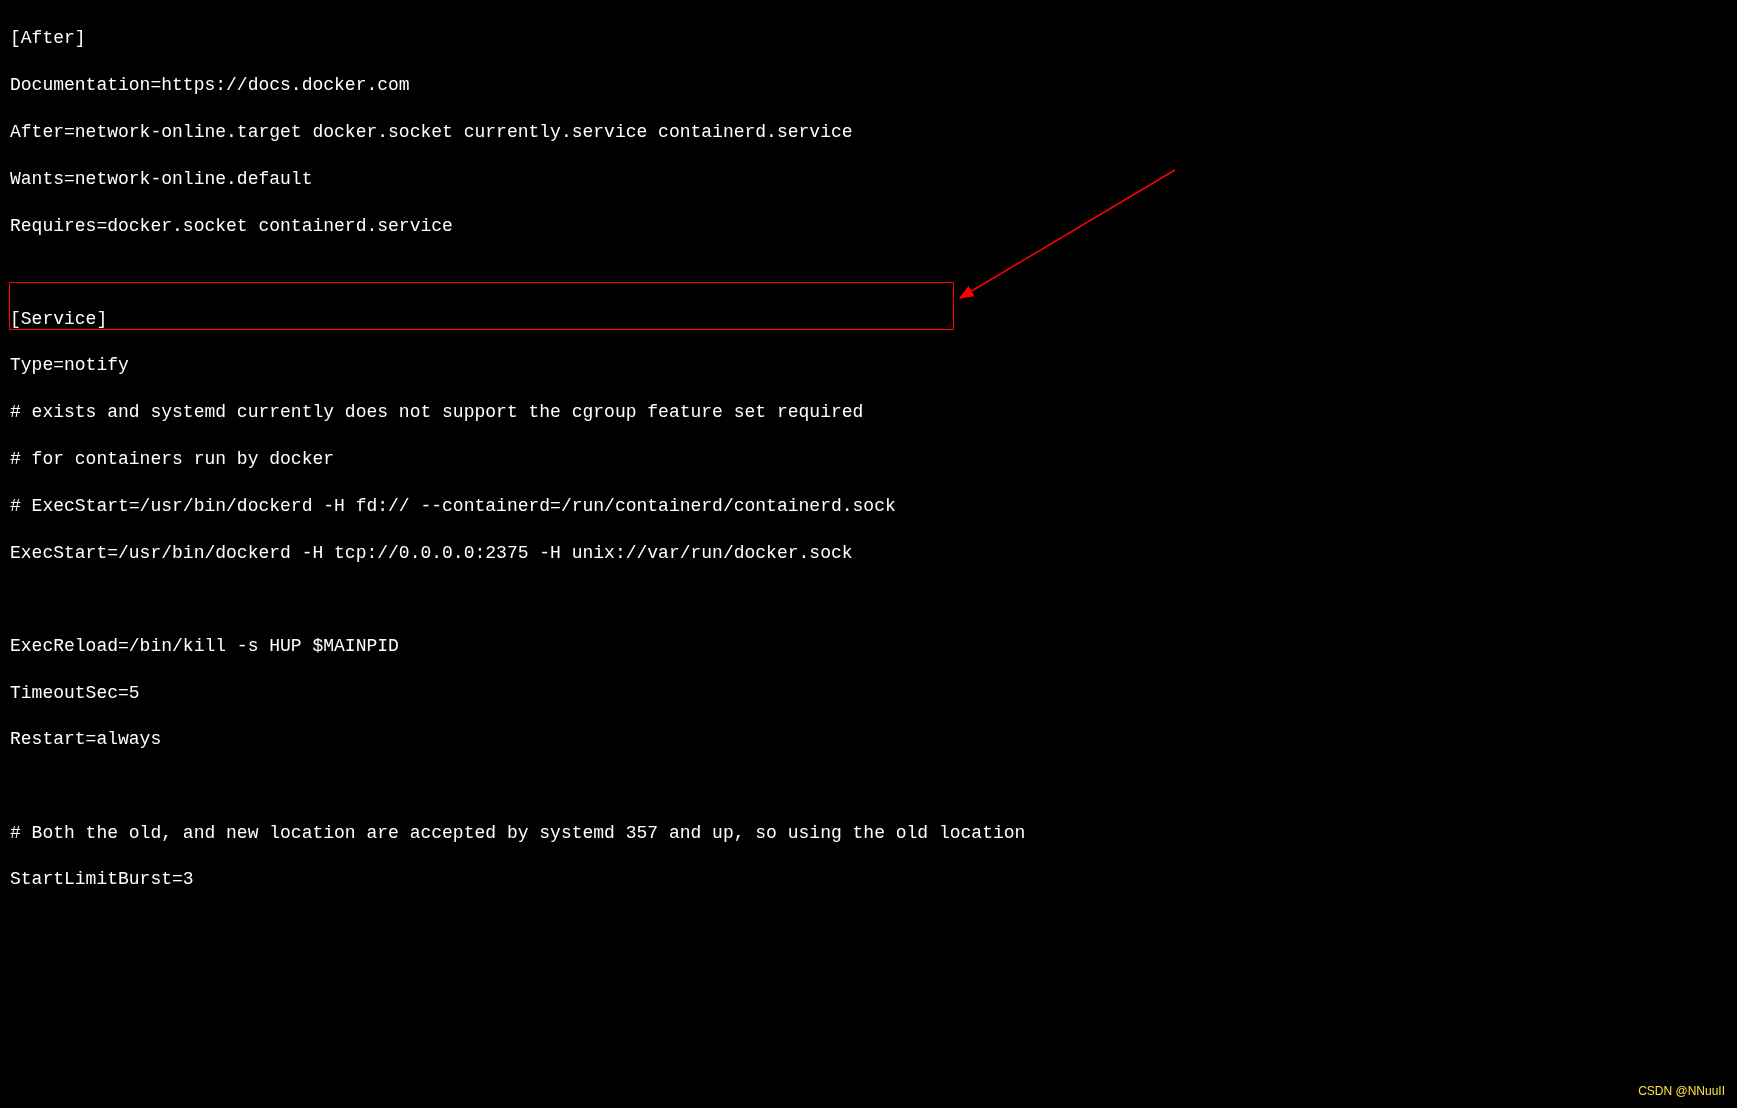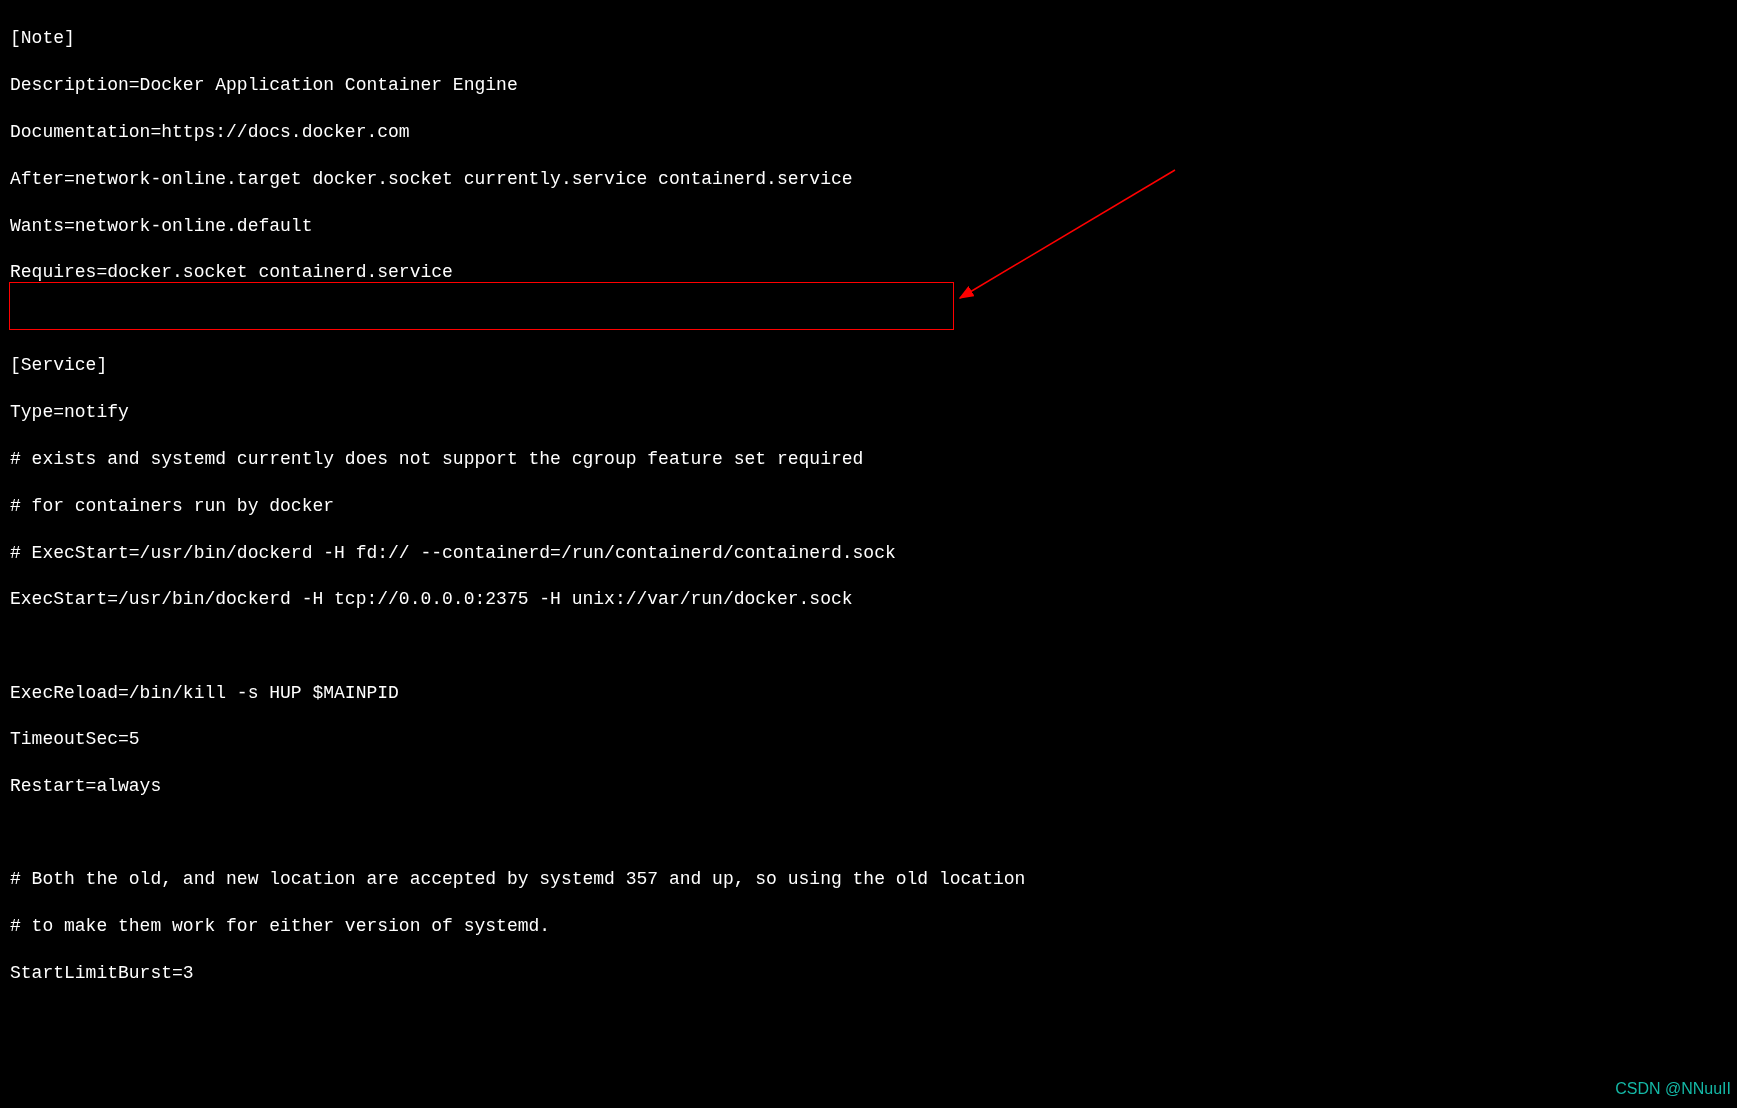--- a/index.html
+++ b/index.html
@@ -31,53 +31,51 @@
       border: 1px solid #ff0000;
       pointer-events: none;
     }
     .arrow-svg {
       position: absolute;
       pointer-events: none;
     }
     .watermark {
       position: absolute;
       bottom: 8px;
-      right: 6px;
-      color: #14b8a6;
-      font-size: 16px;
+      right: 12px;
+      color: #fde047;
+      font-size: 12px;
       font-family: sans-serif;
     }
     .cursor-bracket {
       display: inline;
     }
   </style>
 </head>
 <body>
 
 <div class="terminal-content">
-<div class="line"><span class="cursor-bracket">[</span><span>Note]</span></div>
-<div class="line">Description=Docker Application Container Engine</div>
+<div class="line"><span class="cursor-bracket">[</span><span>After]</span></div>
 <div class="line">Documentation=https://docs.docker.com</div>
 <div class="line">After=network-online.target docker.socket currently.service containerd.service</div>
 <div class="line">Wants=network-online.default</div>
 <div class="line">Requires=docker.socket containerd.service</div>
 <div class="line"></div>
 <div class="line">[Service]</div>
 <div class="line">Type=notify</div>
 <div class="line"># exists and systemd currently does not support the cgroup feature set required</div>
 <div class="line"># for containers run by docker</div>
 <div class="line"># ExecStart=/usr/bin/dockerd -H fd:// --containerd=/run/containerd/containerd.sock</div>
 <div class="line">ExecStart=/usr/bin/dockerd -H tcp://0.0.0.0:2375 -H unix://var/run/docker.sock</div>
 <div class="line"></div>
 <div class="line">ExecReload=/bin/kill -s HUP $MAINPID</div>
 <div class="line">TimeoutSec=5</div>
 <div class="line">Restart=always</div>
 <div class="line"></div>
 <div class="line"># Both the old, and new location are accepted by systemd 357 and up, so using the old location</div>
-<div class="line"># to make them work for either version of systemd.</div>
 <div class="line">StartLimitBurst=3</div>
 
 
 
 
 
 
 
 
 

